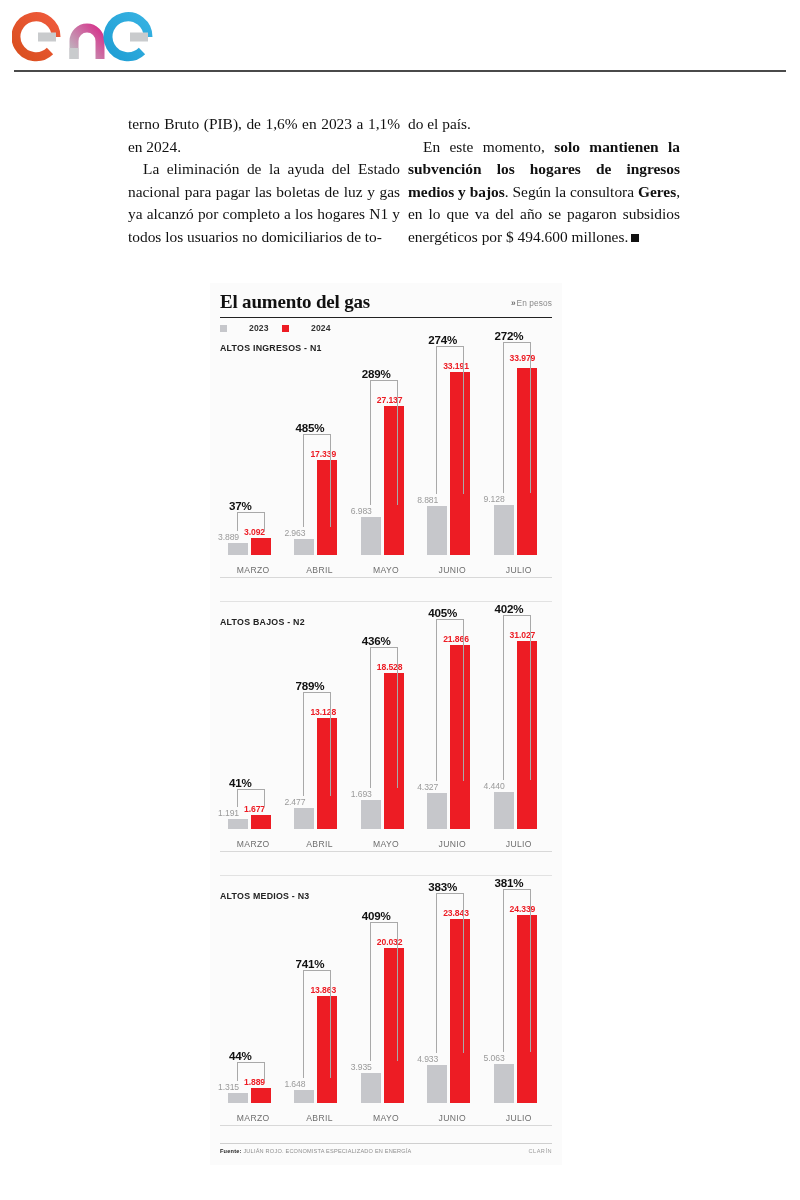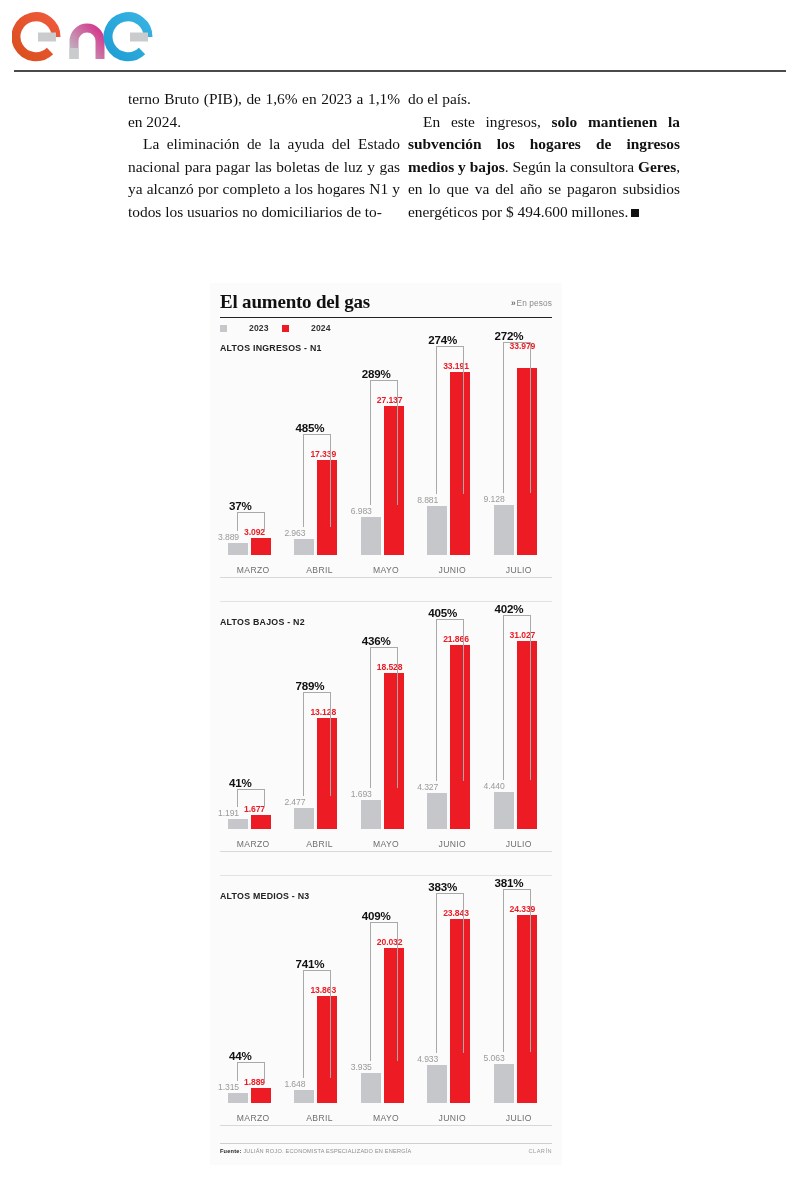--- a/index.html
+++ b/index.html
@@ -9,21 +9,21 @@
     font-family:"Liberation Sans", sans-serif;
     position:relative;overflow:hidden;
   }
 
   
   #masthead{position:absolute;left:0;top:0;width:800px;height:78px;}
   #logo{position:absolute;left:12px;top:8px;width:190px;height:58px;}
   #masthead-rule{position:absolute;left:14px;top:70px;width:772px;height:2px;background:#4a4a4a;}
 
   
-  #article{position:absolute;left:0;top:88px;width:752px;height:175px;}
+  #article{position:absolute;left:0;top:113px;width:752px;height:175px;}
   .col{position:absolute;top:0;width:272px;
        font-family:"Liberation Serif", serif;
        font-size:15.4px;line-height:22.6px;color:#111;
        text-align:justify;}
   #col-left{left:128px;}
   #col-right{left:408px;}
   .col p{margin:0;}
   .col p.indent{text-indent:15px;}
   .col b{font-weight:bold;}
   .endmark{display:inline-block;width:8px;height:8px;background:#111;
@@ -122,21 +122,21 @@
   <div id="masthead-rule"></div>
 </div>
 
 <div id="article">
   <div class="col" id="col-left">
     <p>terno Bruto (PIB), de 1,6% en 2023 a 1,1% en 2024.</p>
     <p class="indent">La eliminación de la ayuda del Estado nacional para pagar las boletas de luz y gas ya alcanzó por completo a los hogares N1 y todos los usuarios no domiciliarios de to-</p>
   </div>
   <div class="col" id="col-right">
     <p>do el país.</p>
-    <p class="indent"><span>En este ingresos, </span><b>solo mantienen la subvención los hogares de ingresos medios y bajos</b><span>. Según la consultora </span><b>Geres</b><span>, en lo que va del año se pagaron subsidios energéticos por $ 494.600 millones.</span><span class="endmark"></span></p>
+    <p class="indent"><span>En este momento, </span><b>solo mantienen la subvención los hogares de ingresos medios y bajos</b><span>. Según la consultora </span><b>Geres</b><span>, en lo que va del año se pagaron subsidios energéticos por $ 494.600 millones.</span><span class="endmark"></span></p>
   </div>
 </div>
 
 <div id="infographic">
 
   <div id="graphic-title-row">
     <div id="graphic-title">El aumento del gas</div>
     <div id="graphic-unit">
       <span class="chev">»</span><span>En pesos</span>
     </div>
@@ -199,21 +199,21 @@
             <div class="bracket" style="bottom: 61px; height: 147px;"></div>
             <div class="pct" style="bottom: 209px;">274%</div>
           </div>
           <div class="xlabel">JUNIO</div>
         </div>
         <div class="group" style="left: 265.6px;">
           <div class="bars">
             <div class="bar y2023" style="height: 50px; background: rgb(198, 199, 203);"></div>
             <div class="bar y2024" style="height: 187px; background: rgb(237, 28, 36);"></div>
             <div class="bar-val v2023" style="bottom: 51px;">9.128</div>
-            <div class="bar-val v2024" style="bottom: 204px;">33.979</div>
+            <div class="bar-val v2024" style="bottom: 192px;">33.979</div>
             <div class="bracket" style="bottom: 62px; height: 150px;"></div>
             <div class="pct" style="bottom: 213px;">272%</div>
           </div>
           <div class="xlabel">JULIO</div>
         </div>
       </div>
   <div class="axis" style="top: 234px;"></div>
     </div>
 
   <div class="panel" id="panel-1">

